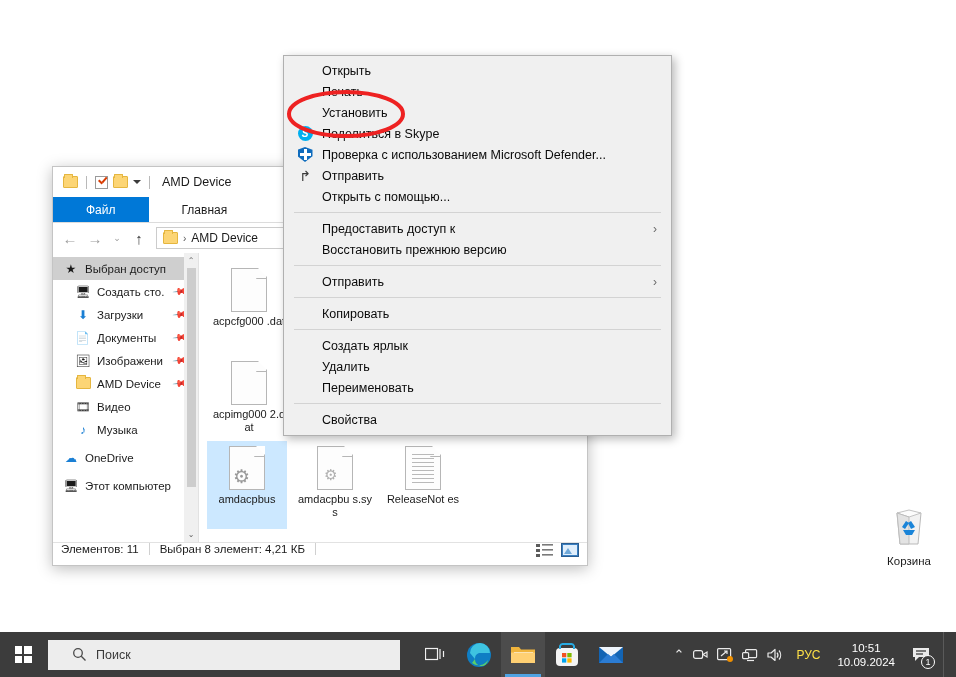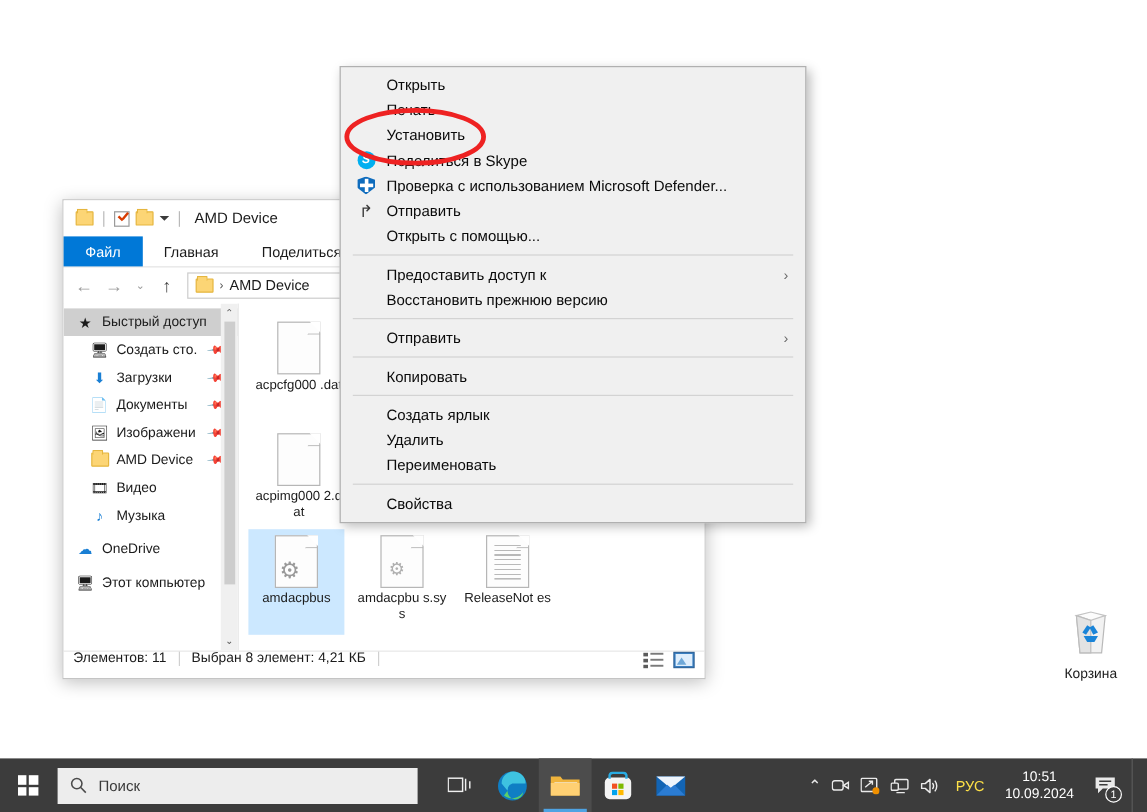--- a/index.html
+++ b/index.html
@@ -64,21 +64,21 @@
   .qat-caret {
     width:0;height:0;border-left:4px solid transparent;border-right:4px solid transparent;
     border-top:4px solid #3b3b3b;
   }
 
   .ribbon-tabs {
     height:26px; display:flex; align-items:stretch;
     border-bottom:1px solid #dcdcdc; flex:0 0 26px;
   }
   .tab {
-    display:flex; align-items:center; padding:0 18px; font-size:12px; color:#1b1b1b;
+    display:flex; align-items:center; padding:0 33px; font-size:12px; color:#1b1b1b;
   }
   .tab.file { background:#0078d7; color:#fff; }
 
   .navbar {
     height:30px; display:flex; align-items:center; padding:0 6px; gap:3px;
     flex:0 0 30px; background:#fff;
   }
   .nav-btn {
     width:22px; height:22px; display:flex;align-items:center;justify-content:center;
     font-size:15px; color:#9c9c9c;
@@ -213,22 +213,22 @@
   }
   .start-btn {
     width:46px; height:45px; display:flex; align-items:center; justify-content:center;
   }
   .start-logo {
     width:17px;height:17px;
     display:grid;grid-template-columns:1fr 1fr;grid-template-rows:1fr 1fr;gap:2px;
   }
   .start-logo i { background:#ffffff; display:block; }
   .search-box {
-    width:300px; height:30px; background:#ededed; display:flex; align-items:center;
-    gap:9px; padding-left:10px; margin-left:2px;
+    width:352px; height:30px; background:#ededed; display:flex; align-items:center;
+    gap:9px; padding-left:24px; margin-left:2px;
   }
   .search-txt { font-size:12.5px; color:#3a3a3a; }
   .tb-icon {
     width:44px; height:45px; display:flex; align-items:center; justify-content:center;
     position:relative;
   }
   .tb-icon.active { background:#4c4c4c; }
   .tb-icon.active:after{
     content:""; position:absolute; left:4px; right:4px; bottom:0; height:3px;
     background:#4fa3e3;
@@ -301,21 +301,21 @@
         <span class="addr-sep">›</span>
         <span>AMD Device</span>
       </div>
     </div>
 
     <div class="body-area">
 
       <div class="sidebar">
         <div class="sb-item selected">
           <span class="sb-ico">★</span>
-          <span>Быстрый доступ</span>
+          <span>Выбран доступ</span>
         </div>
         <div class="sb-item indent">
           <span class="sb-ico">🖥</span>
           <span>Создать сто.</span>
           <span class="sb-pin">📌</span>
         </div>
         <div class="sb-item indent">
           <span class="sb-ico" style="color:#1a7fd4;">⬇</span>
           <span>Загрузки</span>
           <span class="sb-pin">📌</span>

